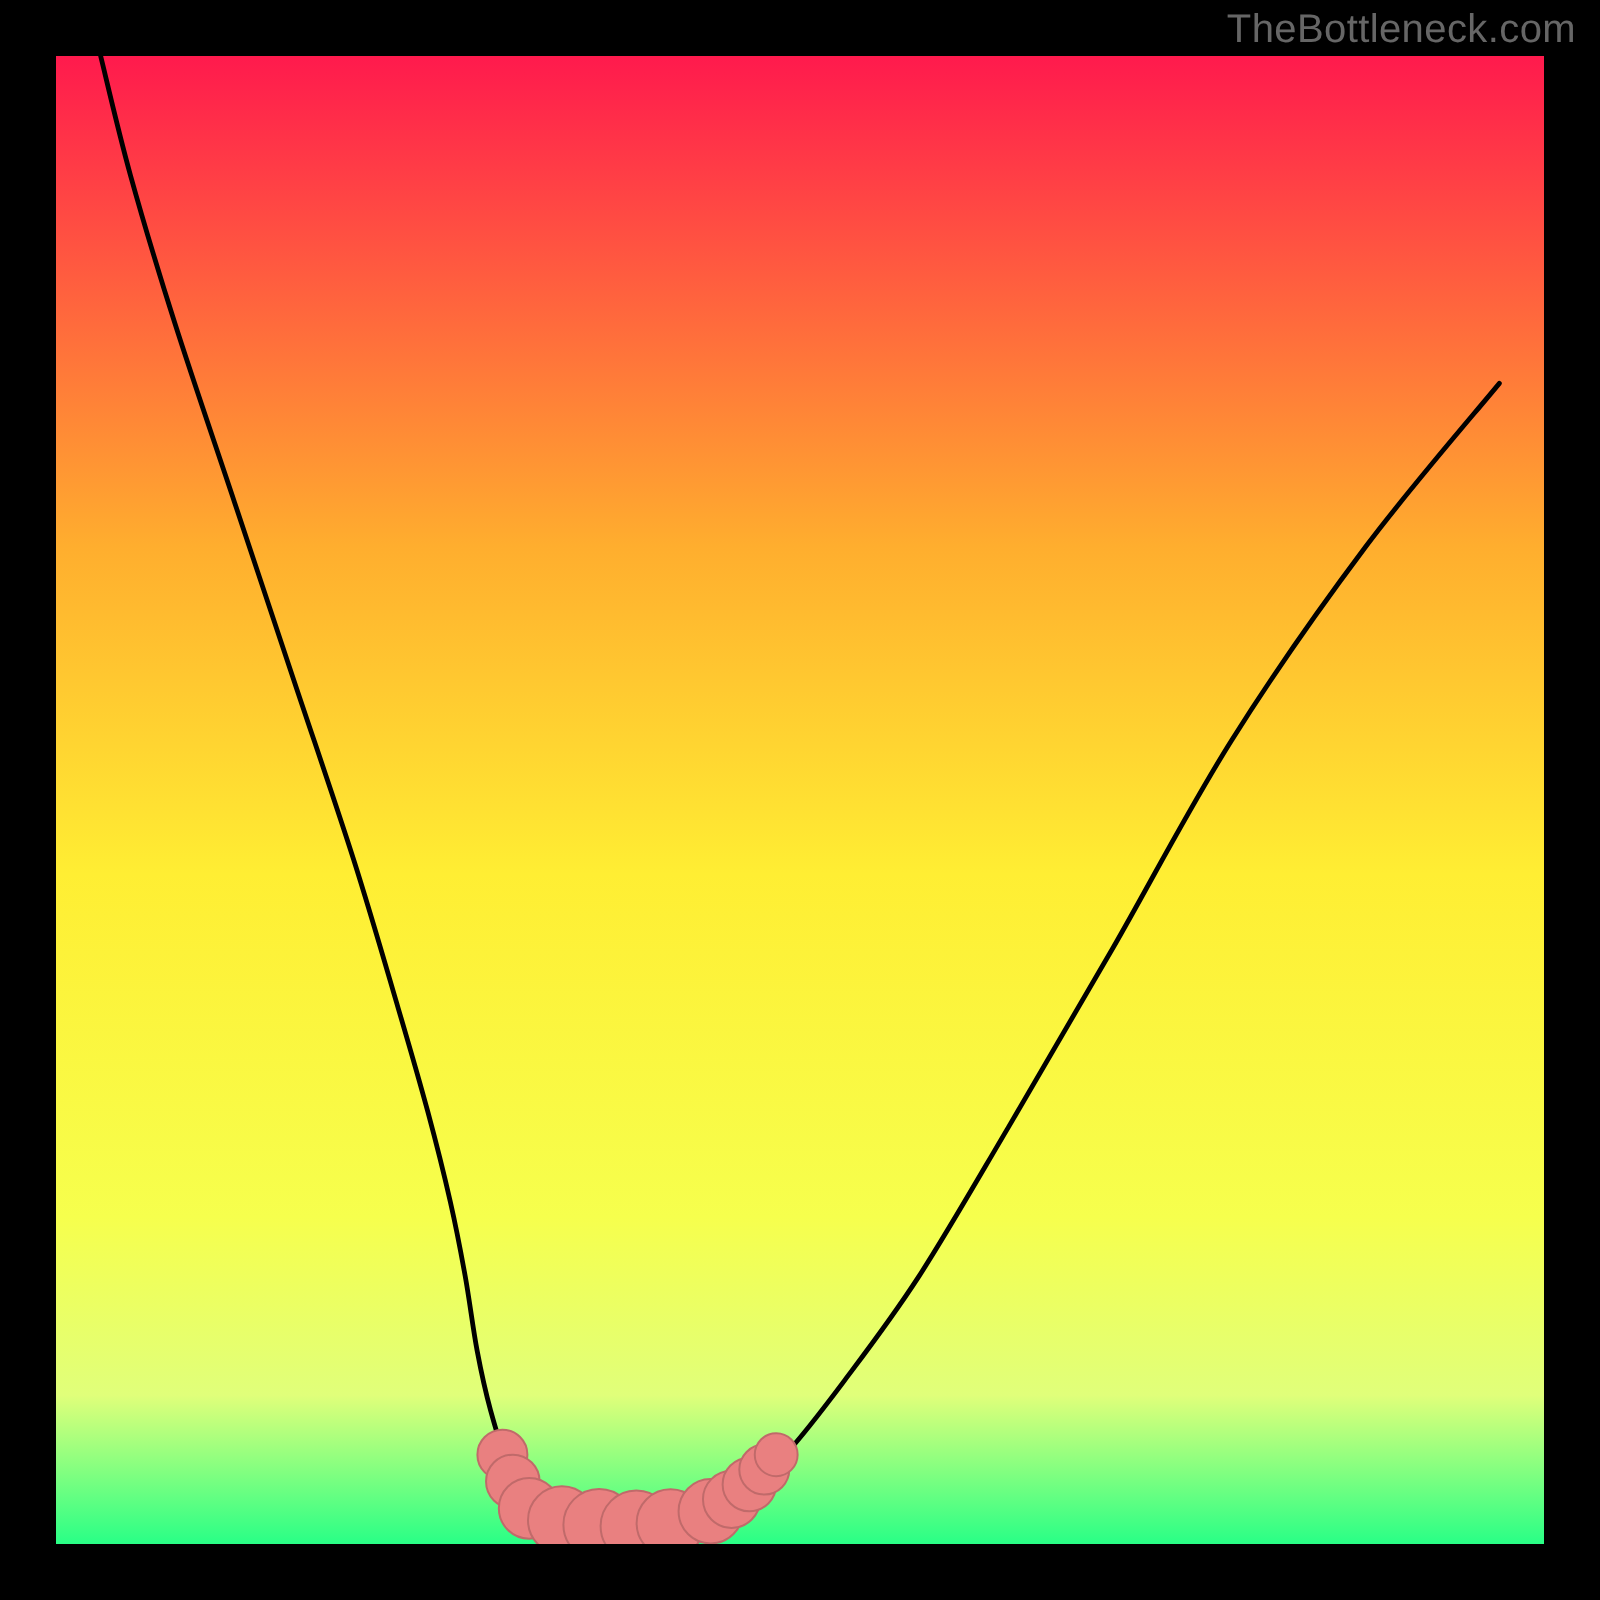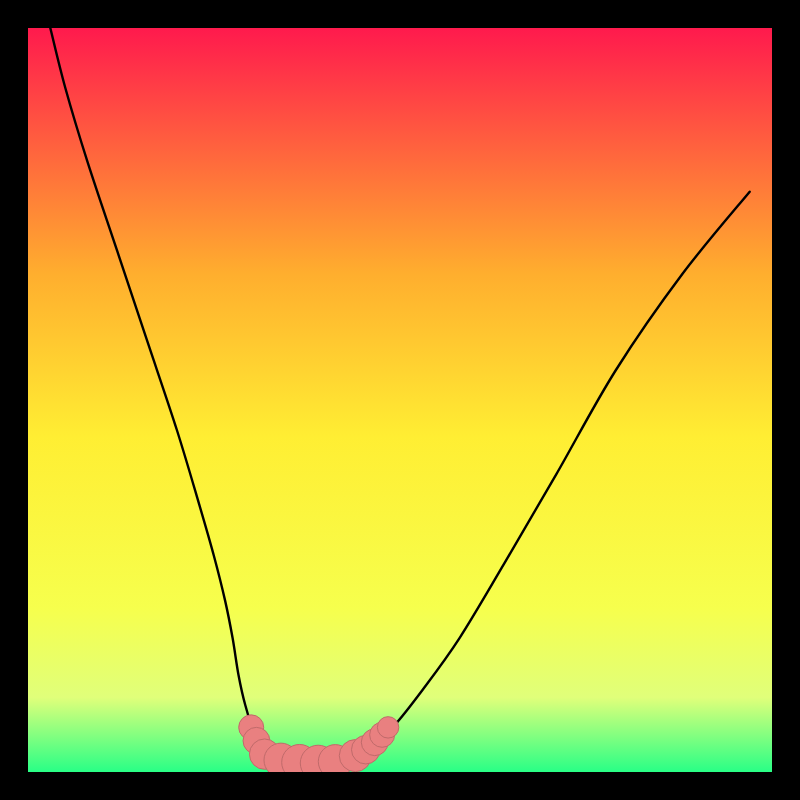--- a/index.html
+++ b/index.html
@@ -32,20 +32,21 @@
     left: 0;
     top: 0;
     width: 800px;
     height: 800px;
   }
 </style>
 </head>
 <body>
 
 <div class="stage">
+  <div class="watermark">TheBottleneck.com</div>
 
   <svg class="plot" viewBox="0 0 800 800" preserveAspectRatio="none">
     <defs>
       <linearGradient id="bg-grad" x1="0" y1="0" x2="0" y2="1">
         <stop id="g0" offset="0%" stop-color="#ff1a4d"></stop>
         <stop id="g1" offset="33%" stop-color="#ffae2e"></stop>
         <stop id="g2" offset="55%" stop-color="#ffee33"></stop>
         <stop id="g3" offset="78%" stop-color="#f6ff4d"></stop>
         <stop id="g4" offset="90%" stop-color="#e0ff7a"></stop>
         <stop id="g5" offset="100%" stop-color="#29ff86"></stop>

